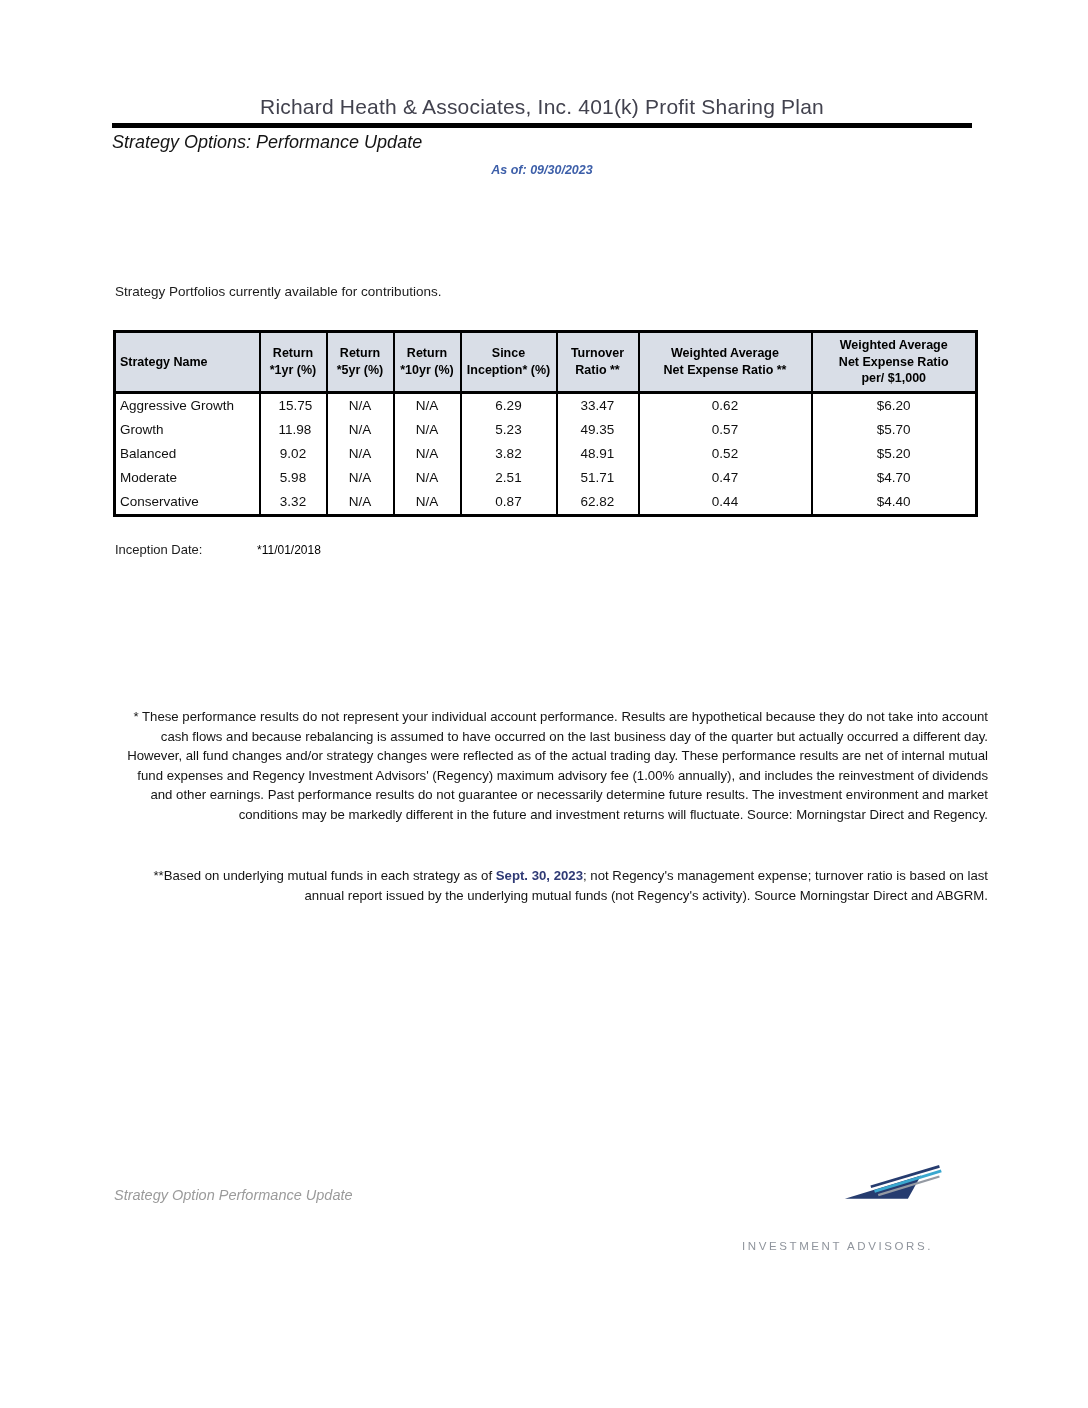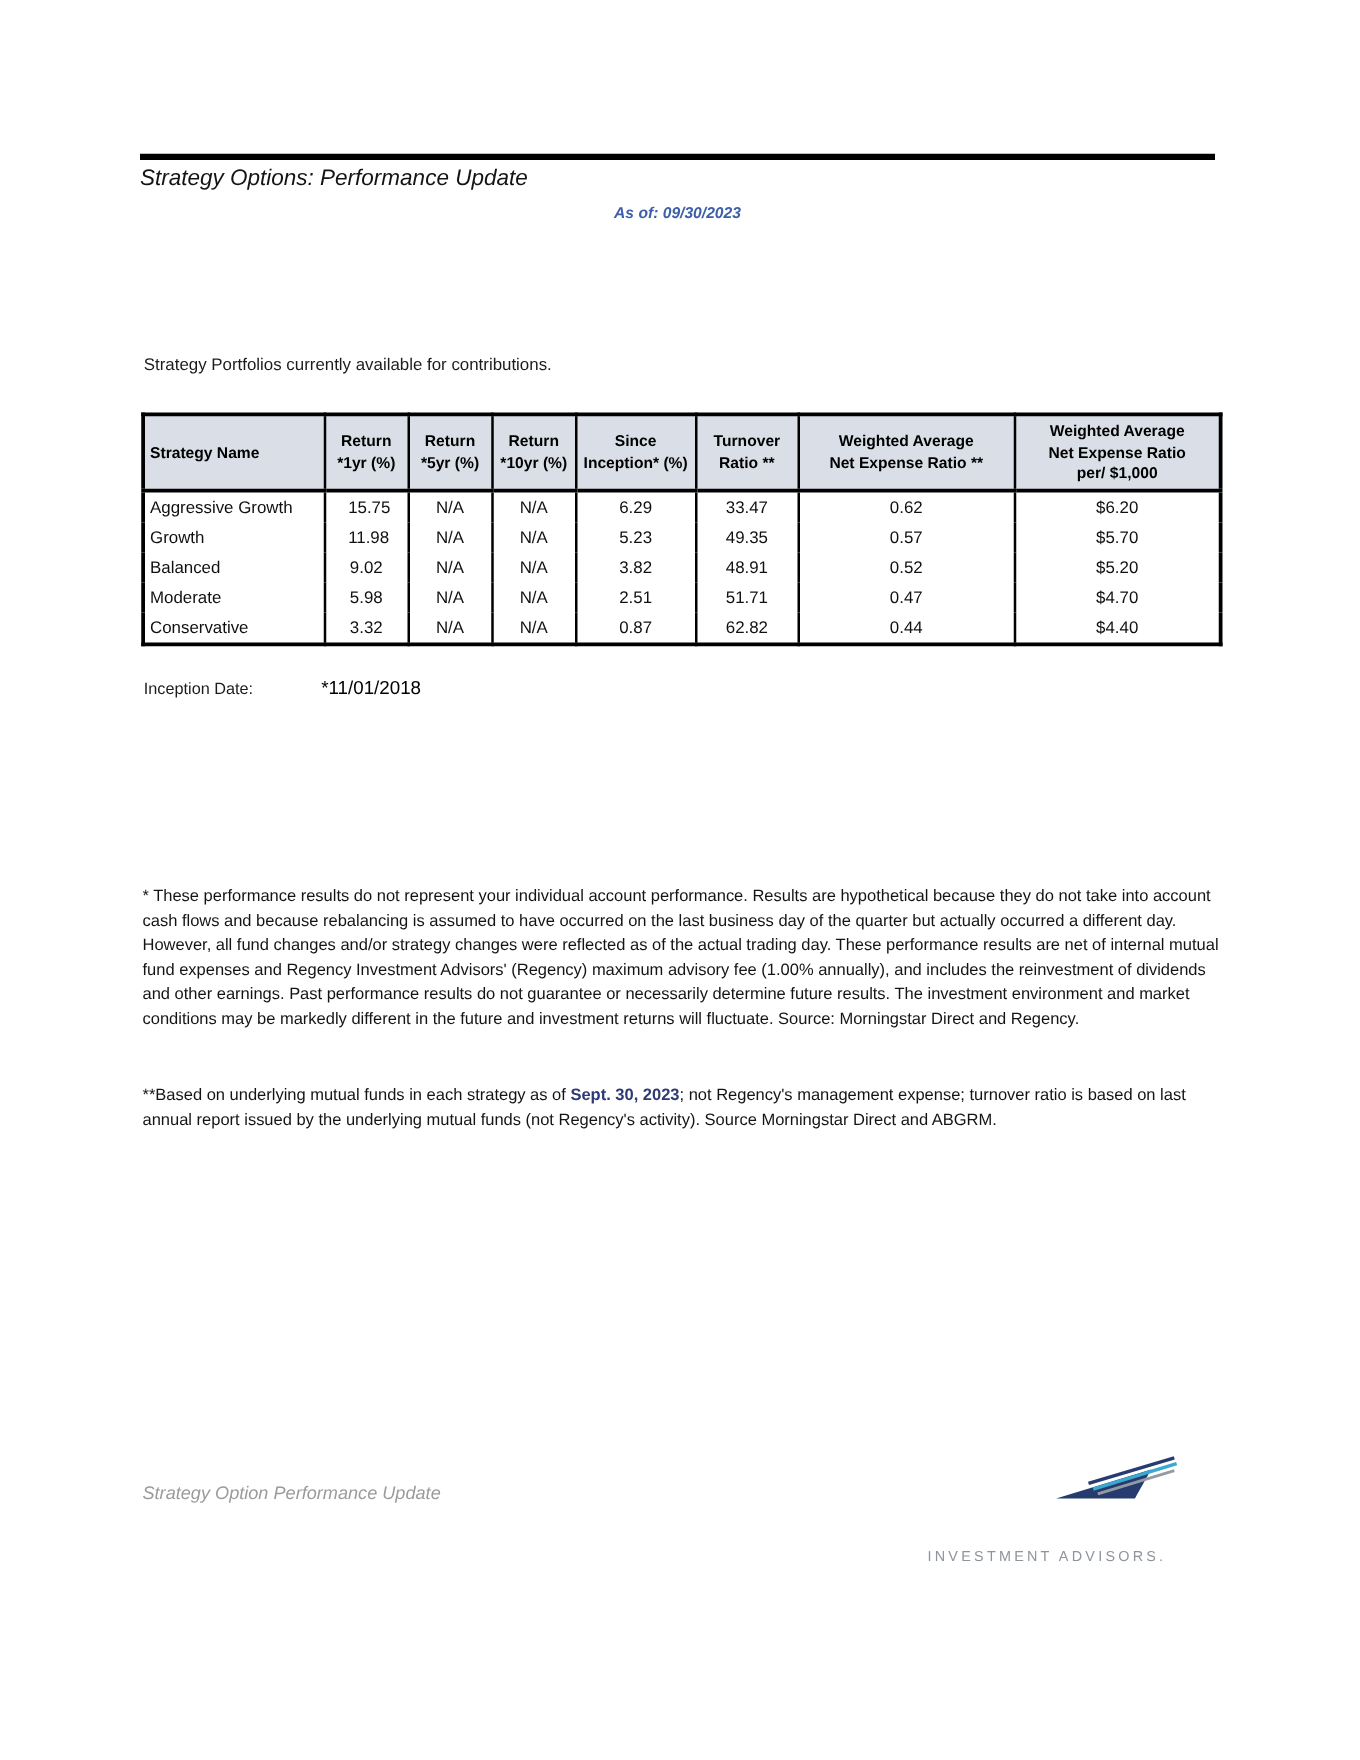--- a/index.html
+++ b/index.html
@@ -63,24 +63,24 @@
     border-top:none;border-bottom:none;
     font-size:13.5px;color:#101010;
     text-align:center;vertical-align:middle;
     height:24px;padding:0 18px;white-space:nowrap;overflow:hidden;
   }
   table.perf td.cell-name{text-align:left;padding-left:4px;}
   .inception-row{
     position:absolute;top:542px;left:115px;font-size:13px;color:#1c1c1c;
   }
   .inception-row .inception-label{display:inline-block;width:142px;}
-  .inception-row .inception-value{font-size:15px;color:#000;margin-top:41px;}
+  .inception-row .inception-value{font-size:12px;color:#000;margin-top:41px;}
   .footnote{
     position:absolute;left:114px;width:874px;margin:0;
-    font-size:13.2px;line-height:19.6px;color:#141414;
+    font-size:13.2px;line-height:19.6px;color:#141414;text-align:right;
   }
   .footnote-1{top:707px;}
   .footnote-2{top:866px;}
   .footnote-2 .highlight-date{color:var(--highlight-navy);font-weight:bold;}
   .logo{
     position:absolute;left:740px;top:1160px;width:210px;height:100px;
   }
   .logo-swoosh{
     position:absolute;left:103px;top:4px;
   }
@@ -98,20 +98,21 @@
   .page-footer{
     position:absolute;top:1187px;left:114px;
     font-size:14.5px;font-style:italic;color:var(--footer-gray);
   }
 </style>
 </head>
 <body>
 
 <div class="page">
 
+  <div class="doc-title">Richard Heath &amp; Associates, Inc. 401(k) Profit Sharing Plan</div>
   <div class="title-rule"></div>
   <div class="doc-subtitle">Strategy Options: Performance Update</div>
   <div class="doc-asof">As of: 09/30/2023</div>
 
   <p class="intro-text">Strategy Portfolios currently available for contributions.</p>
 
   <table class="perf">
     <colgroup>
       <col style="width:145px">
         <col style="width:67px">

